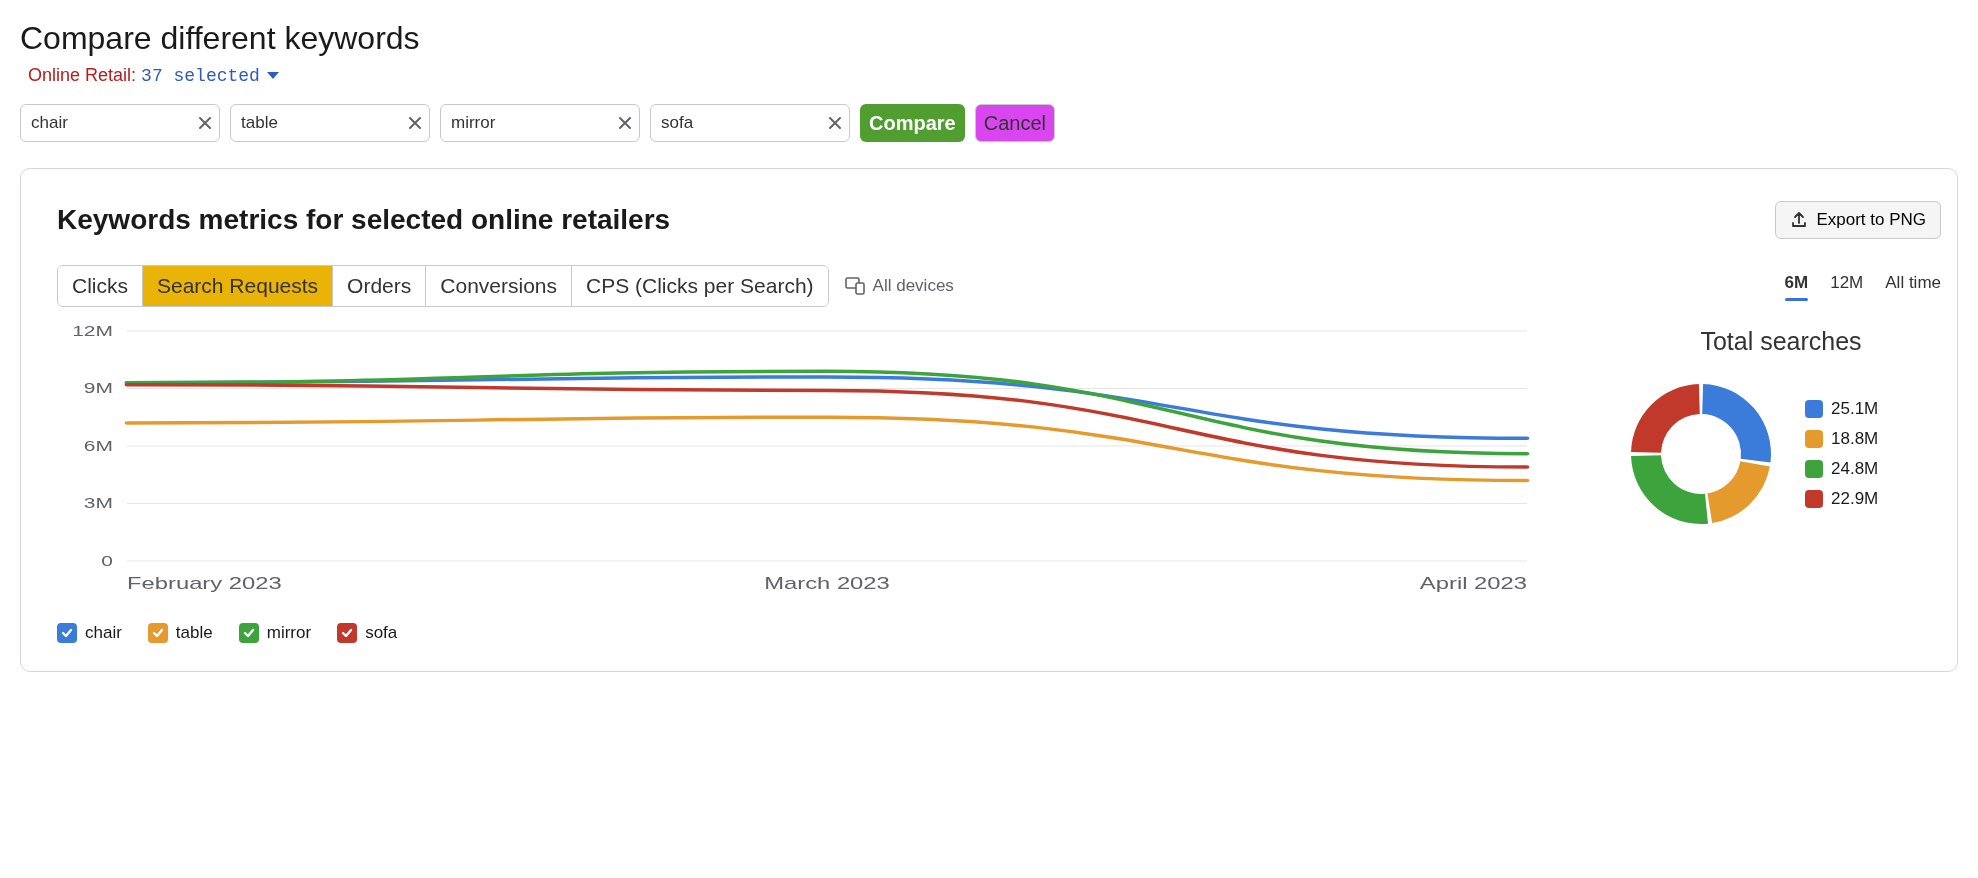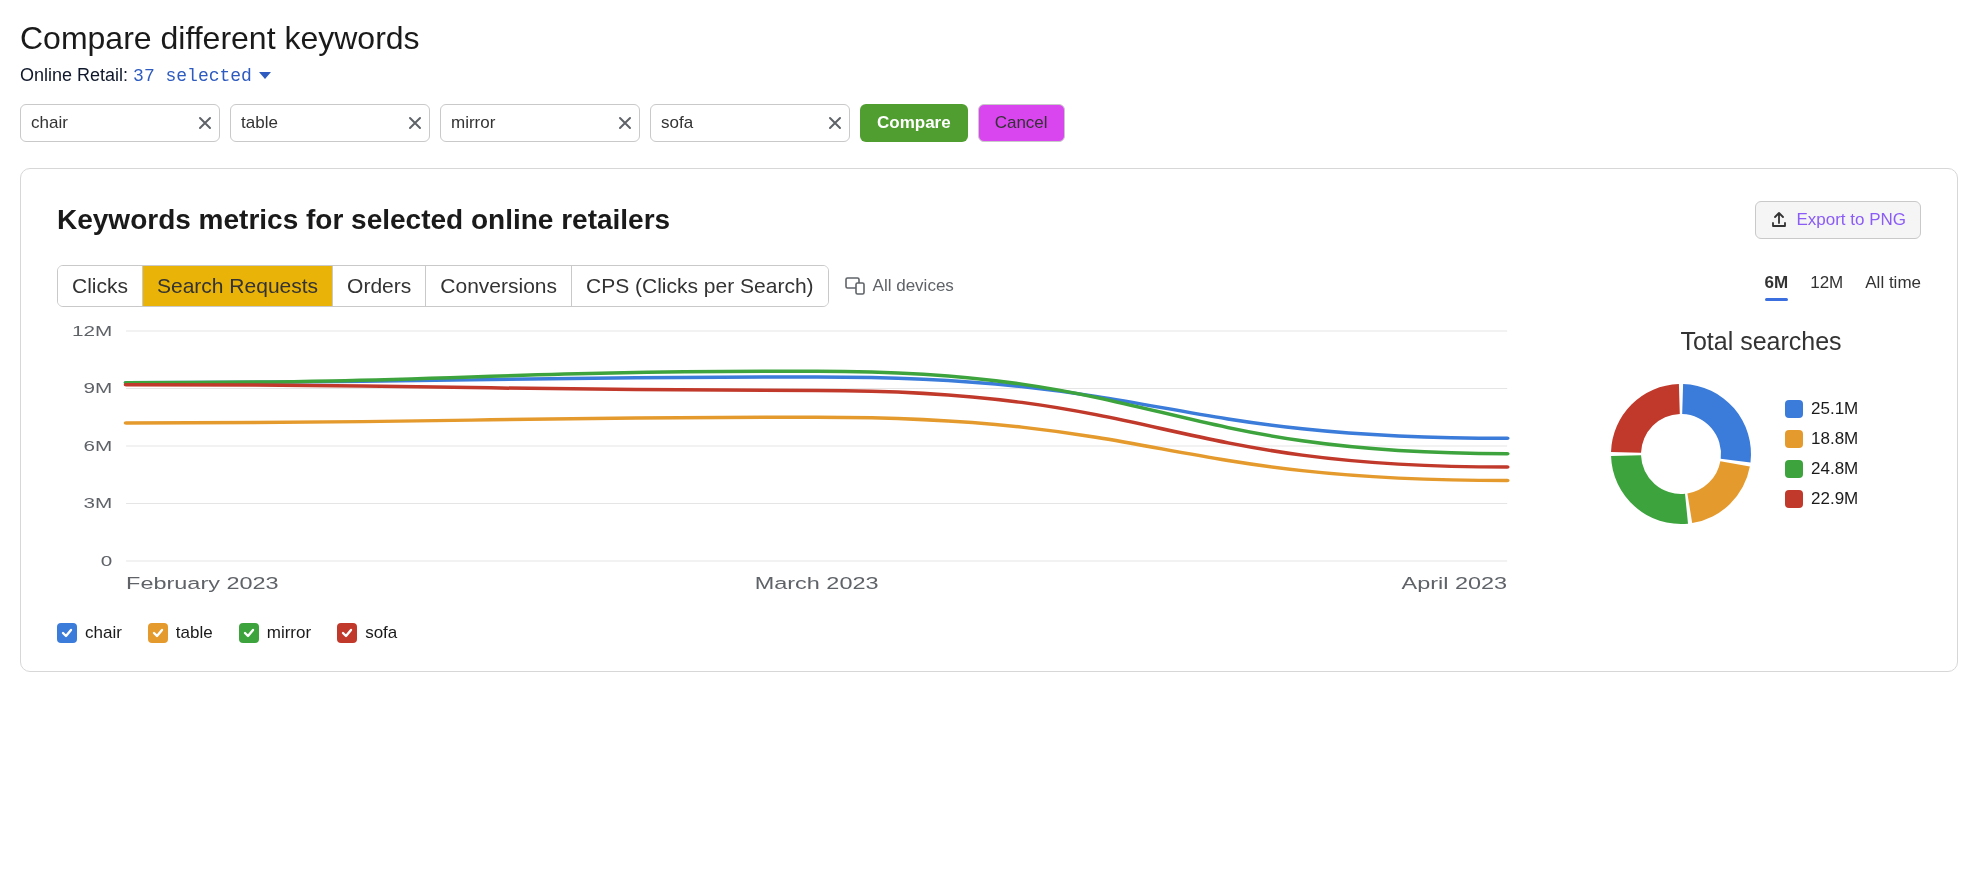--- a/index.html
+++ b/index.html
@@ -12,21 +12,21 @@
   }
   h1.page-title {
     margin: 0 0 8px 0;
     font-size: 32px;
     font-weight: 400;
   }
   .subtitle-row {
     margin-bottom: 18px;
     font-size: 18px;
   }
-  .subtitle-label { color: #0f172a; }
+  .subtitle-label { color: #b91c1c; margin-left: 8px; }
   .subtitle-link {
     color: #2e5bbf;
     cursor: pointer;
     display: inline-flex;
     align-items: center;
     gap: 6px;
     font-family: Liberation Mono, monospace;
   }
   .subtitle-link svg { fill: #2e5bbf; }
   .keyword-row {
@@ -54,39 +54,39 @@
     top: 50%;
     transform: translateY(-50%);
     cursor: pointer;
     color: #5f6368;
     font-size: 16px;
     display: flex;
   }
   .btn {
     height: 38px;
     border-radius: 6px;
-    font-size: 17px;
-    padding: 0 16px;
+    font-size: 20px;
+    padding: 0 8px;
     cursor: pointer;
     border: 1px solid transparent;
   }
   .btn-primary {
     background: #4f9e2f;
     color: #fff;
     font-weight: 600;
   }
   .btn-secondary {
     background: #d946ef;
     border: 1px solid #c9c9c9;
     color: #333;
   }
   .card {
     border: 1px solid #d7d7d7;
     border-radius: 10px;
-    padding: 32px 36px 28px 36px;
+    padding: 32px 16px 28px 36px;
   }
   .card-header-row {
     display: flex;
     justify-content: space-between;
     align-items: center;
     margin-bottom: 26px;
   }
   .card-title {
     margin: 0;
     font-size: 28px;
@@ -94,21 +94,21 @@
   }
   .export-btn {
     display: inline-flex;
     align-items: center;
     gap: 8px;
     border: 1px solid #c9c9c9;
     background: #f5f5f5;
     border-radius: 6px;
     padding: 8px 14px;
     font-size: 17px;
-    color: #8b5cf6;
+    color: #000000;
     cursor: pointer;
   }
   .controls-row {
     display: flex;
     justify-content: space-between;
     align-items: center;
     margin-bottom: 14px;
   }
   .left-controls { display: flex; align-items: center; gap: 16px; }
   .segmented {

